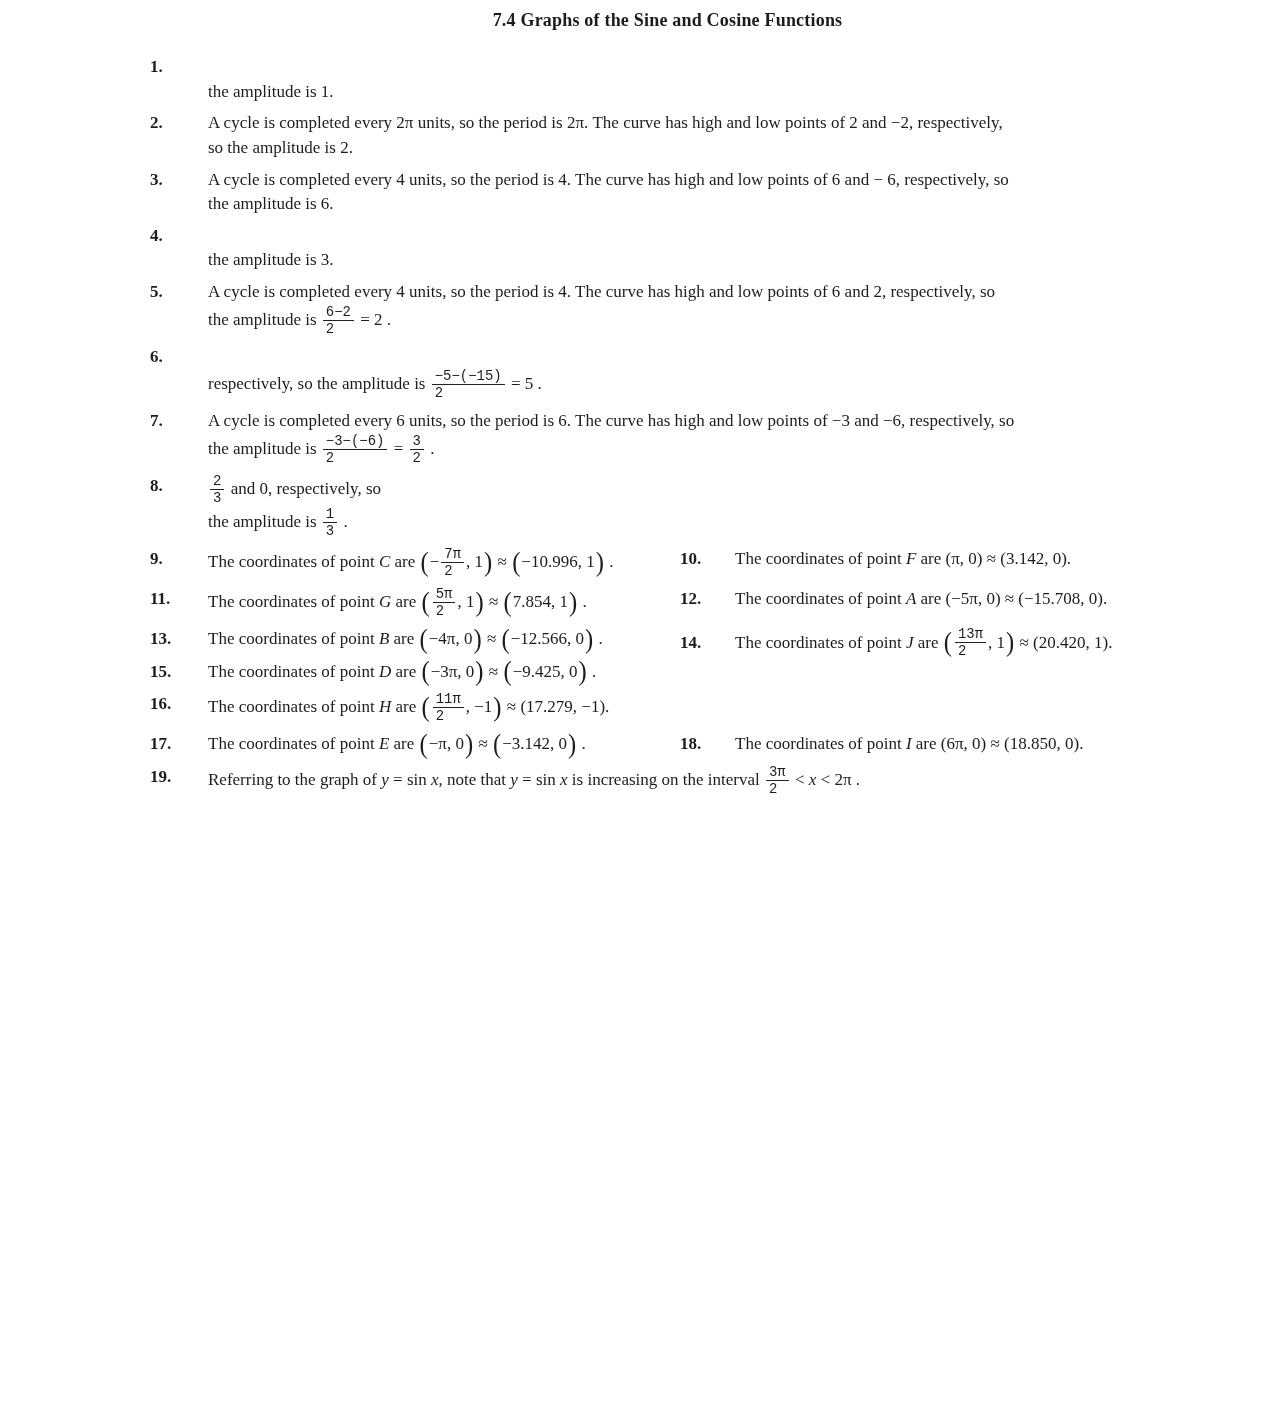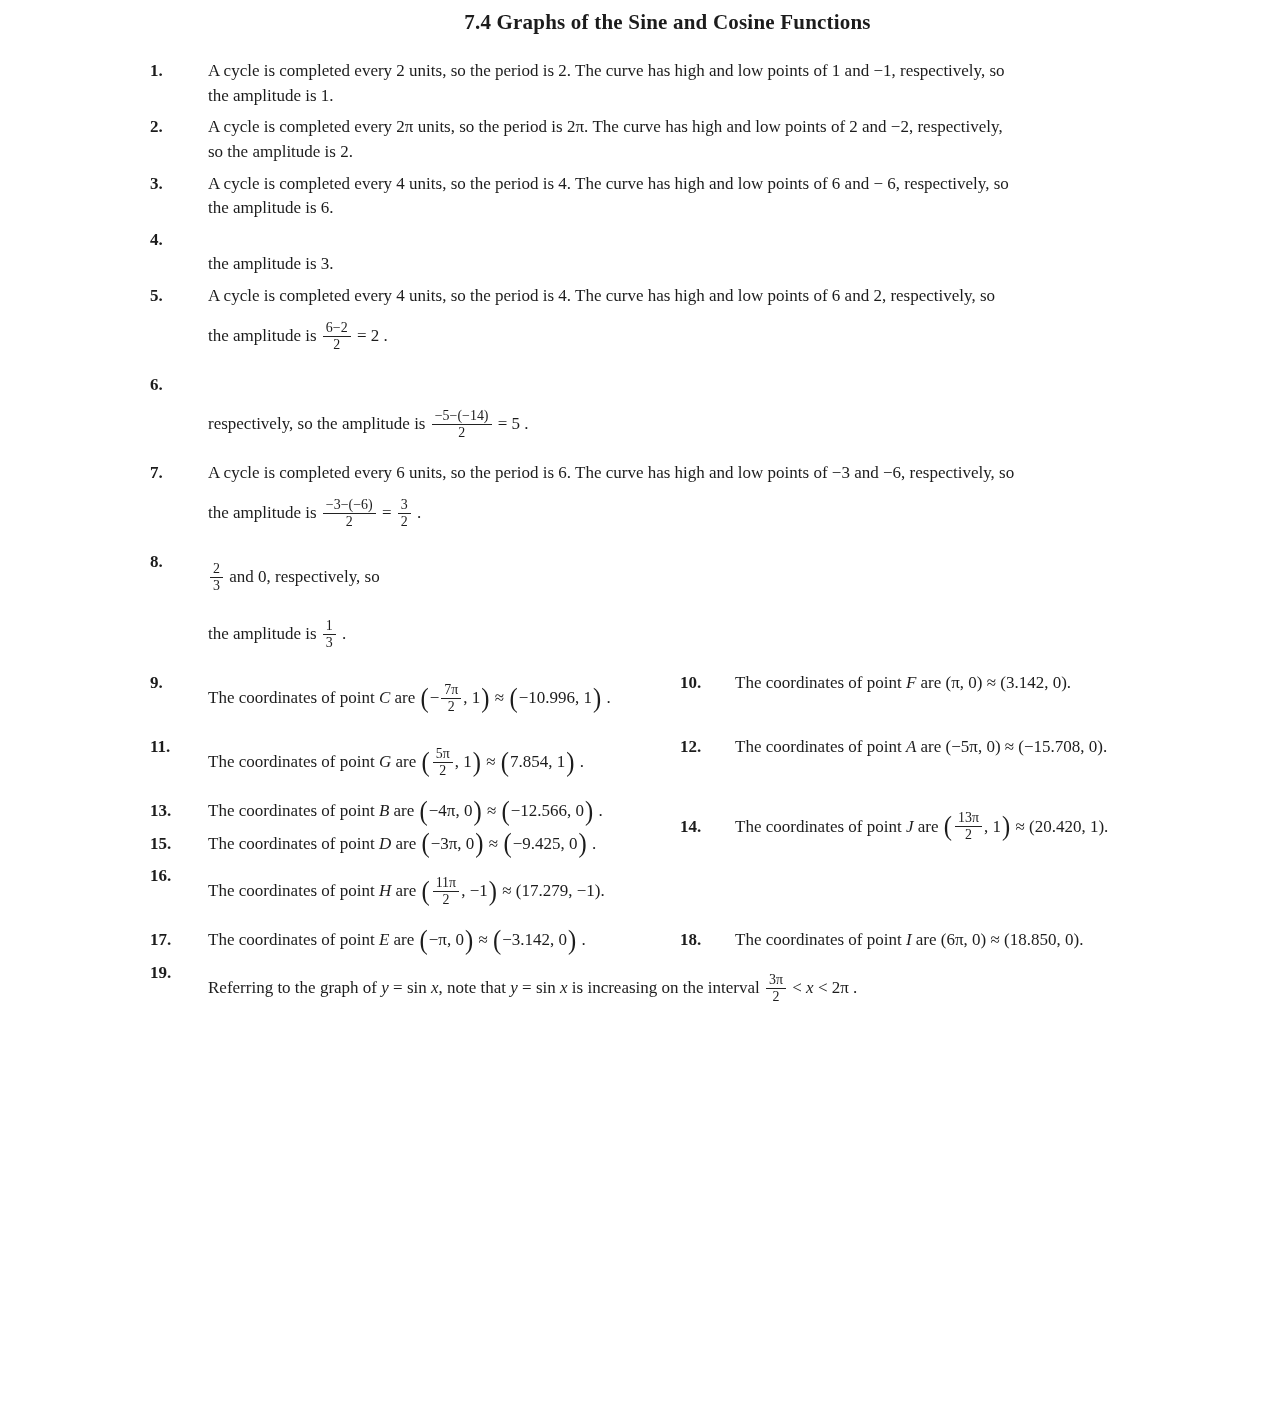--- a/index.html
+++ b/index.html
@@ -18,21 +18,21 @@
   .page {
     box-sizing: border-box;
     width: 1275px;
     height: 1425px;
     padding: 8px 90px 0 150px;
     background: #ffffff;
   }
   .title {
     text-align: center;
     font-weight: bold;
-    font-size: 21px;
+    font-size: 18px;
     letter-spacing: 0.2px;
     margin: 2px 0 24px 0;
   }
   .row {
     display: flex;
     margin-bottom: 7px;
     align-items: flex-start;
   }
   .num {
     flex: none;
@@ -56,26 +56,26 @@
     display: inline-block;
     width: 55px;
     font-weight: bold;
   }
   .it {
     font-style: italic;
   }
   .frac {
     display: inline-block;
     vertical-align: middle;
-    text-align: center;
     font-size: 0.82em;
     line-height: 1.15;
-    margin: 12px 2px;
+    margin: 0 2px;
     position: relative;
     top: -1px;
+    font-family: Liberation Mono, monospace;
   }
   .frac .fnum {
     display: block;
     padding: 0 3px;
   }
   .frac .fden {
     display: block;
     border-top: 1.3px solid #222;
     padding: 0 3px;
   }
@@ -92,41 +92,41 @@
   }
 </style>
 </head>
 <body>
 
 <div class="page">
   <div class="title">7.4  Graphs of the Sine and Cosine Functions</div>
   <div id="doc-body">
       <div class="row">
         <div class="num">1.</div>
-        <div class="text"><span>A cycle is completed every 2 units, so the period is 2. The curve has high and low points of 1 and −1, respectively, so</span><br><span>the amplitude is 1.</span></div>
+        <div class="text"><br><span>the amplitude is 1.</span></div>
       </div>
       <div class="row">
         <div class="num">2.</div>
         <div class="text"><span>A cycle is completed every 2π units, so the period is 2π. The curve has high and low points of 2 and −2, respectively,</span><br><span>so the amplitude is 2.</span></div>
       </div>
       <div class="row">
         <div class="num">3.</div>
         <div class="text"><span>A cycle is completed every 4 units, so the period is 4. The curve has high and low points of 6 and − 6, respectively, so</span><br><span>the amplitude is 6.</span></div>
       </div>
       <div class="row">
         <div class="num">4.</div>
         <div class="text"><br><span>the amplitude is 3.</span></div>
       </div>
       <div class="row">
         <div class="num">5.</div>
         <div class="text"><span>A cycle is completed every 4 units, so the period is 4. The curve has high and low points of 6 and 2, respectively, so</span><br><span>the amplitude is </span><span class="frac"><span class="fnum">6−2</span><span class="fden">2</span></span><span> = 2 .</span></div>
       </div>
       <div class="row">
         <div class="num">6.</div>
-        <div class="text"><br><span>respectively, so the amplitude is </span><span class="frac"><span class="fnum">−5−(−14)</span><span class="fden">2</span></span><span> = 5 .</span></div>
+        <div class="text"><br><span>respectively, so the amplitude is </span><span class="frac"><span class="fnum">−5−(−15)</span><span class="fden">2</span></span><span> = 5 .</span></div>
       </div>
       <div class="row">
         <div class="num">7.</div>
         <div class="text"><span>A cycle is completed every 6 units, so the period is 6. The curve has high and low points of −3 and −6, respectively, so</span><br><span>the amplitude is </span><span class="frac"><span class="fnum">−3−(−6)</span><span class="fden">2</span></span><span> = </span><span class="frac"><span class="fnum">3</span><span class="fden">2</span></span><span> .</span></div>
       </div>
       <div class="row">
         <div class="num">8.</div>
         <div class="text"><span class="frac"><span class="fnum">2</span><span class="fden">3</span></span><span> and 0, respectively, so</span><br><span>the amplitude is </span><span class="frac"><span class="fnum">1</span><span class="fden">3</span></span><span> .</span></div>
       </div>
       <div class="row">

